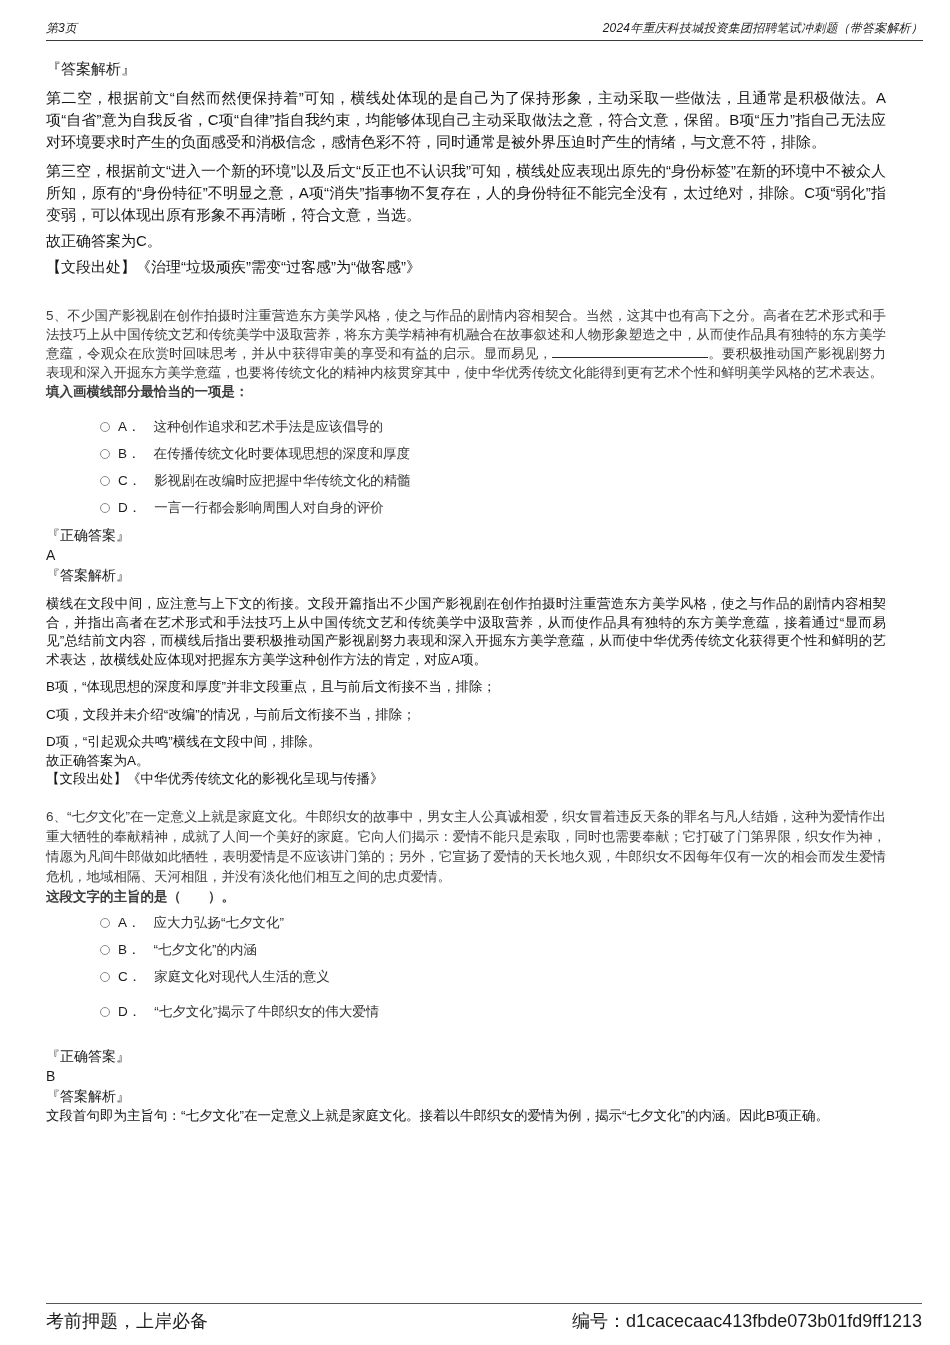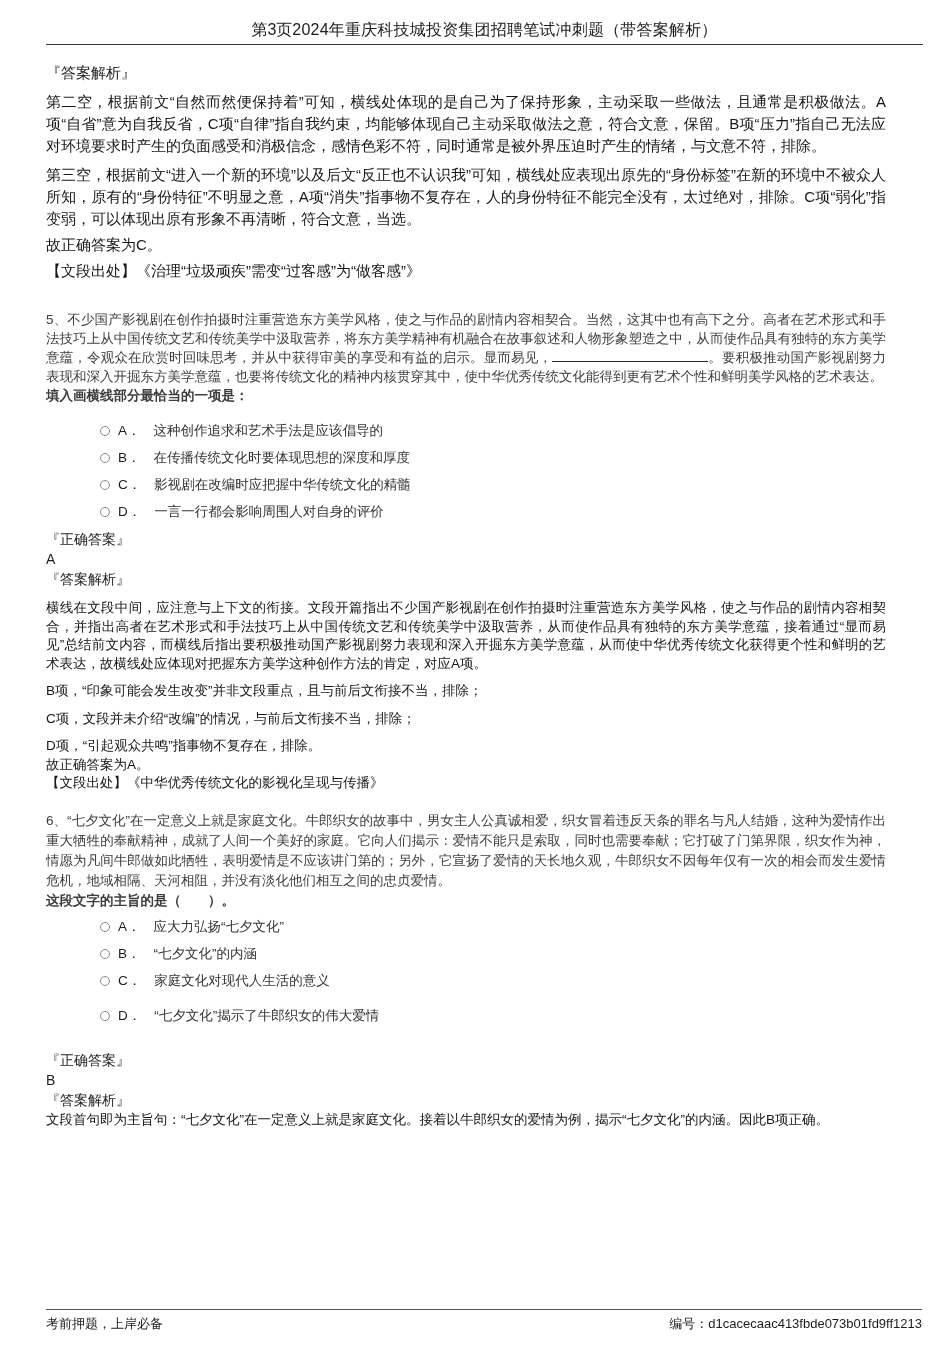--- a/index.html
+++ b/index.html
@@ -13,24 +13,25 @@
     background: #ffffff;
     color: #1c1c1c;
     overflow: hidden;
   }
   
   .header {
     margin: 0 27px 0 46px;
     padding: 20px 0 3px;
     border-bottom: 1.5px solid #3a3a3a;
     display: flex;
-    justify-content: center;
+    justify-content: space-between;
     align-items: flex-end;
-    font-size: 16px;
-    color: #1c1c1c;
+    font-size: 12px;
+    color: #1c1c1c;
+    font-style: italic;
   }
   .header .doc-title { letter-spacing: 0.2px; }
   
   .content { padding: 0 64px 0 46px; }
   .label-big {
     font-size: 15px;
     line-height: 22px;
     margin-top: 17px;
     color: #1c1c1c;
   }
@@ -107,21 +108,21 @@
   
   .footer {
     position: absolute;
     left: 46px;
     right: 28px;
     bottom: 12px;
     border-top: 1px solid #555555;
     padding-top: 5px;
     display: flex;
     justify-content: space-between;
-    font-size: 13px;
+    font-size: 18px;
     color: #1c1c1c;
   }
 </style>
 </head>
 <body>
 
 <div class="page">
 
   <div class="header">
     <span class="page-num">第3页</span>
@@ -162,23 +163,23 @@
           <span class="radio"></span>
           <span class="letter">D．</span>
           <span class="opt-text">一言一行都会影响周围人对自身的评价</span>
         </div>
       </div>
 
       <p class="label-small first">『正确答案』</p>
       <p class="answer-letter">A</p>
       <p class="label-small">『答案解析』</p>
       <p class="ana-small lead">横线在文段中间，应注意与上下文的衔接。文段开篇指出不少国产影视剧在创作拍摄时注重营造东方美学风格，使之与作品的剧情内容相契合，并指出高者在艺术形式和手法技巧上从中国传统文艺和传统美学中汲取营养，从而使作品具有独特的东方美学意蕴，接着通过“显而易见”总结前文内容，而横线后指出要积极推动国产影视剧努力表现和深入开掘东方美学意蕴，从而使中华优秀传统文化获得更个性和鲜明的艺术表达，故横线处应体现对把握东方美学这种创作方法的肯定，对应A项。</p>
-      <p class="ana-small note">B项，“印象可能会发生改变”并非文段重点，且与前后文衔接不当，排除；</p>
+      <p class="ana-small note">B项，“体现思想的深度和厚度”并非文段重点，且与前后文衔接不当，排除；</p>
       <p class="ana-small note">C项，文段并未介绍“改编”的情况，与前后文衔接不当，排除；</p>
-      <p class="ana-small note">D项，“引起观众共鸣”指事物不复存在，排除。</p>
+      <p class="ana-small note">D项，“引起观众共鸣”横线在文段中间，排除。</p>
       <p class="ana-small wide">故正确答案为A。</p>
       <p class="ana-small wide">【文段出处】《中华优秀传统文化的影视化呈现与传播》</p>
     </section>
 
     <section>
       <p class="stem q6-stem">6、“七夕文化”在一定意义上就是家庭文化。牛郎织女的故事中，男女主人公真诚相爱，织女冒着违反天条的罪名与凡人结婚，这种为爱情作出重大牺牲的奉献精神，成就了人间一个美好的家庭。它向人们揭示：爱情不能只是索取，同时也需要奉献；它打破了门第界限，织女作为神，情愿为凡间牛郎做如此牺牲，表明爱情是不应该讲门第的；另外，它宣扬了爱情的天长地久观，牛郎织女不因每年仅有一次的相会而发生爱情危机，地域相隔、天河相阻，并没有淡化他们相互之间的忠贞爱情。</p>
       <p class="stem prompt">这段文字的主旨的是（　　）。</p>
 
       <div class="options" style="margin-top:8px;">
         <div class="opt">

